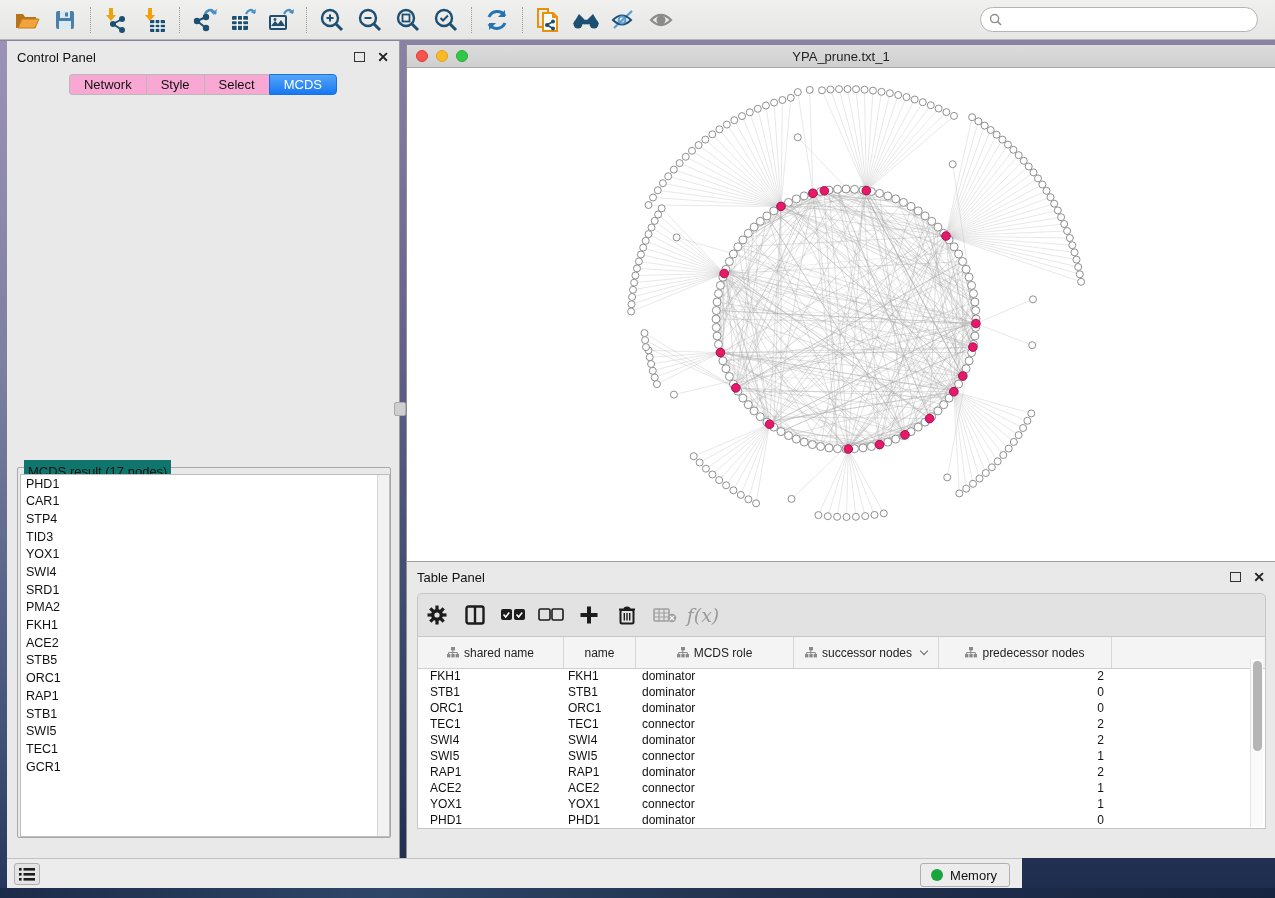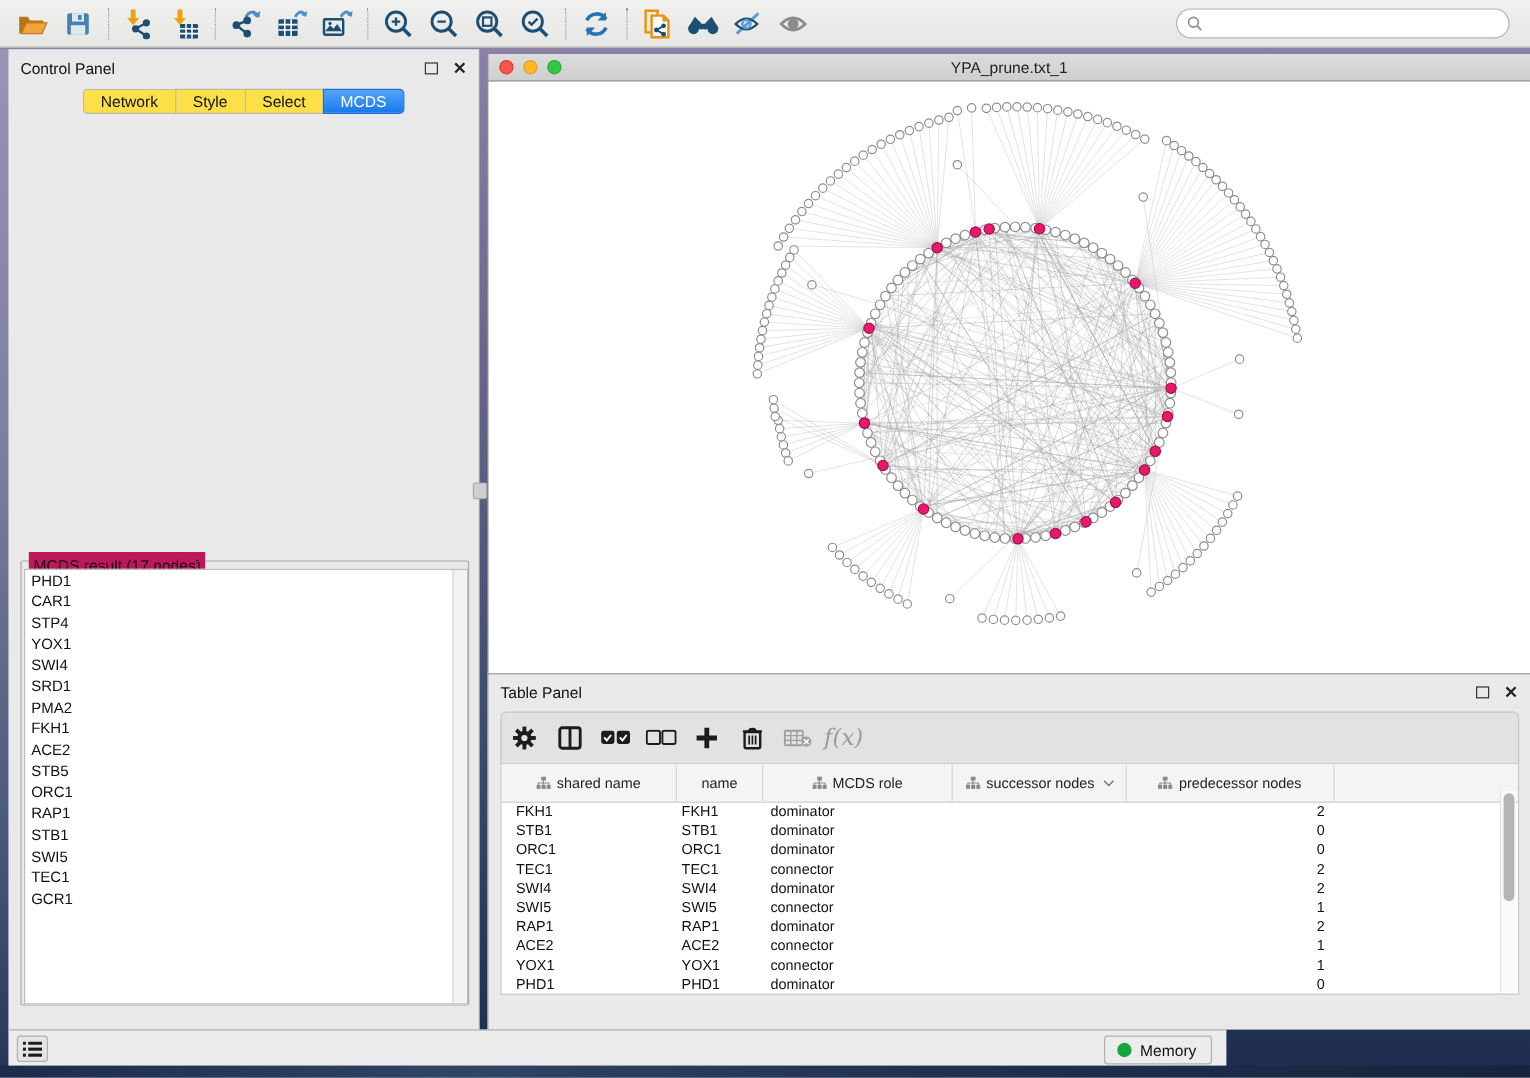--- a/index.html
+++ b/index.html
@@ -29,21 +29,21 @@
   
   .control-panel { position:absolute; left:7px; top:41px; width:393px; height:817px;
     background:#e9e9e9; border-right:1px solid #9e9e9e; }
   .panel-head { position:absolute; left:0; top:4px; width:100%; height:24px;
     display:flex; align-items:center; padding:0 10px; font-size:13px; color:#111; }
   .panel-head .spacer { flex:1; }
   .float-glyph { width:11px; height:10px; border:1.5px solid #333; margin-right:12px; }
   .close-glyph { font-size:14px; font-weight:bold; color:#222; line-height:10px; }
 
   .cp-tabs { position:absolute; top:33px; left:0; width:100%; display:flex; justify-content:center; }
-  .tabbtn { height:21px; padding:0 14px; font-size:13px; background:#fde047;
+  .tabbtn { height:21px; padding:0 14px; font-size:13px; background:#f9a8d4;
     border:1px solid #b9b9b9; border-right:none; display:flex; align-items:center; color:#111; }
   .tabbtn:first-child { border-radius:4px 0 0 4px; }
   .tabbtn:last-child { border-radius:0 4px 4px 0; border-right:1px solid #b9b9b9; }
   .tabbtn.active { background:linear-gradient(#55a5f7,#1678f1); color:#fff; border-color:#1b6fe0; }
 
   .cp-pane { position:absolute; left:3px; top:54px; width:386px; height:364px;
     background:#e4e4e4; border:1px solid #c2c2c2; border-radius:6px; }
   .opt-label { margin-top:16px; text-align:center; font-size:13px; color:#111; }
   .dropdown { position:absolute; left:36px; top:44px; width:312px; height:23px;
     background:#fff; border:1px solid #b4b4b4; border-radius:4px;
@@ -55,21 +55,21 @@
   .dd-stepper .chev { width:0; height:0; border-left:3.5px solid transparent; border-right:3.5px solid transparent; }
   .chev.up { border-bottom:4px solid #fff; }
   .chev.down { border-top:4px solid #fff; }
   .cp-buttons { position:absolute; top:78px; left:0; width:100%; display:flex; justify-content:center; gap:13px; }
   .btn { height:23px; padding:0 16px; background:#fff; border:1px solid #b4b4b4;
     border-radius:5px; font-size:13px; color:#111; display:flex; align-items:center; }
   .btn.focused { box-shadow:0 0 0 3px rgba(90,150,250,.55); }
 
   .group-box { position:absolute; left:10px; top:426px; width:374px; height:371px;
     border:1px solid #a9a9a9; border-radius:2px; }
-  .group-legend { position:absolute; top:-8px; left:6px; background:#be185d;
+  .group-legend { position:absolute; top:-8px; left:6px; background:#0f766e;
     padding:4px 4px; font-size:13px; color:#111; }
   .mcds-list { position:absolute; left:2px; top:6px; width:370px; height:363px;
     background:#fff; border:1px solid #bdbdbd; overflow:hidden; }
   .mcds-scroll { position:absolute; right:0; top:0; width:12px; height:100%;
     background:#f2f2f2; border-left:1px solid #d8d8d8; }
   .mcds-item { font-size:12.5px; color:#111; padding:1.6px 0 1.6px 5px; line-height:14.5px; }
 
   
   .v-splitter-handle { position:absolute; left:394px; top:402px; width:12px; height:14px;
     background:#cfcfcf; border:1px solid #aaa; border-radius:2px; }
@@ -303,20 +303,21 @@
     <div class="tabbtn">Select</div>
     <div class="tabbtn active">MCDS</div>
   </div>
   <div class="group-box">
     <div class="group-legend">MCDS result (17 nodes)</div>
     <div class="mcds-list">
       <div class="mcds-scroll"></div>
     <div class="mcds-item">PHD1</div>
         <div class="mcds-item">CAR1</div>
         <div class="mcds-item">STP4</div>
+        <div class="mcds-item">TID3</div>
         <div class="mcds-item">YOX1</div>
         <div class="mcds-item">SWI4</div>
         <div class="mcds-item">SRD1</div>
         <div class="mcds-item">PMA2</div>
         <div class="mcds-item">FKH1</div>
         <div class="mcds-item">ACE2</div>
         <div class="mcds-item">STB5</div>
         <div class="mcds-item">ORC1</div>
         <div class="mcds-item">RAP1</div>
         <div class="mcds-item">STB1</div>

